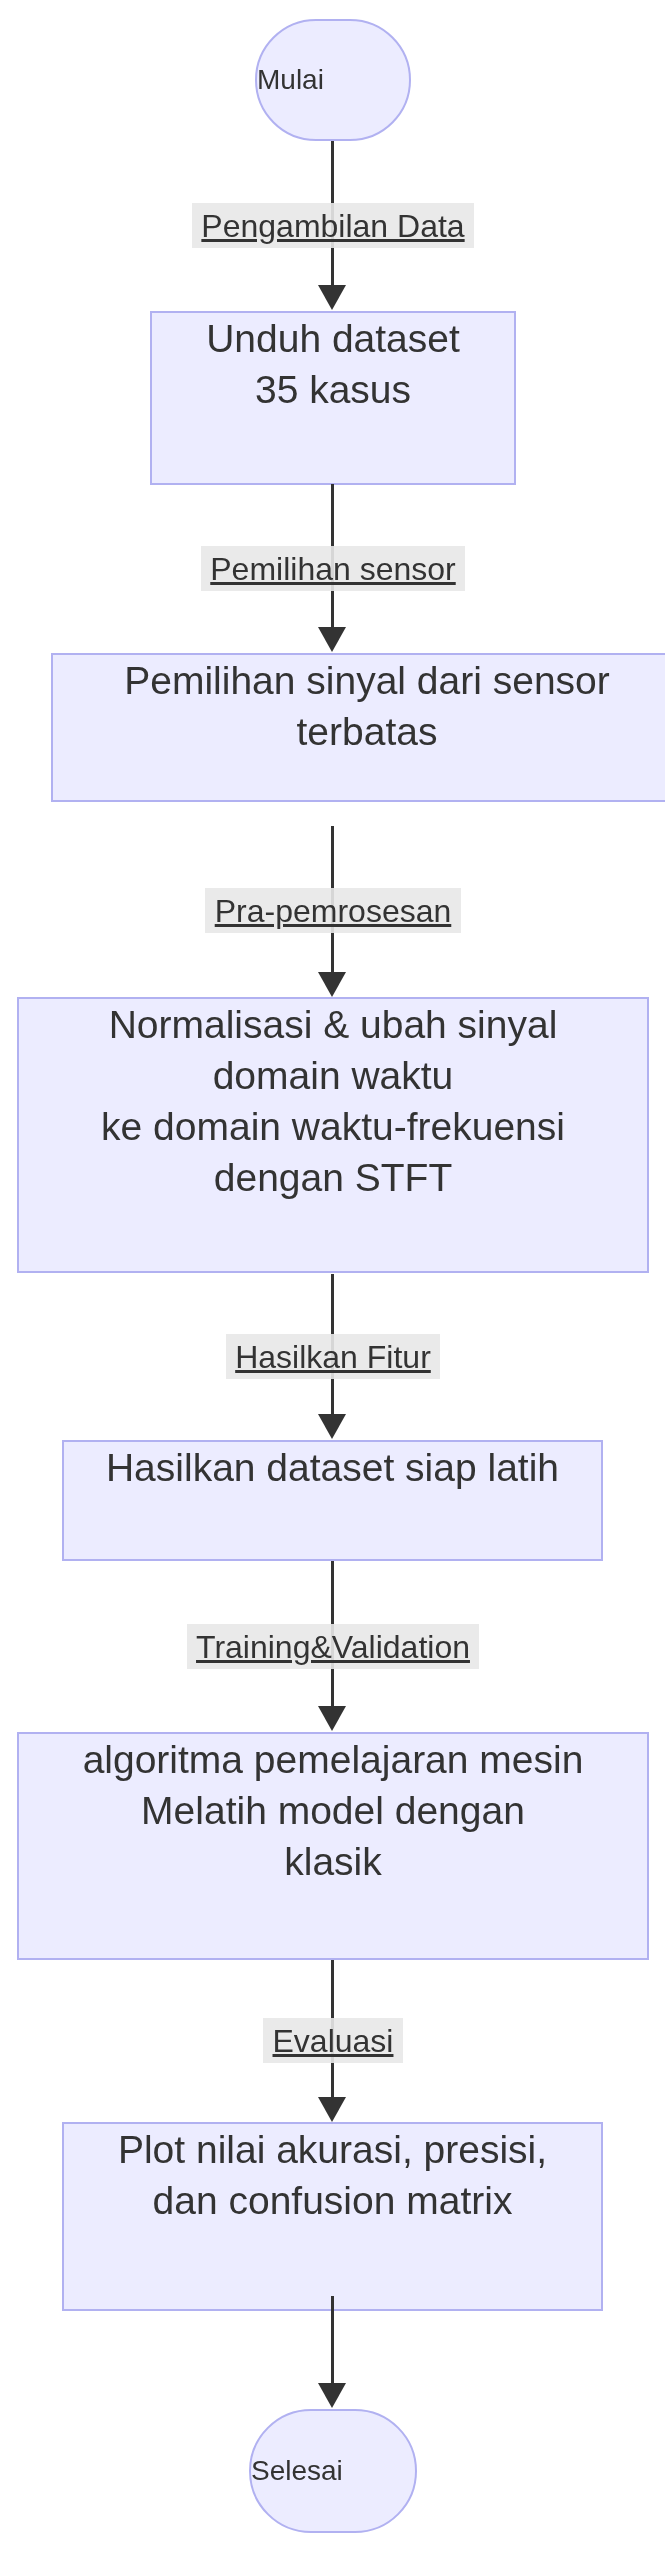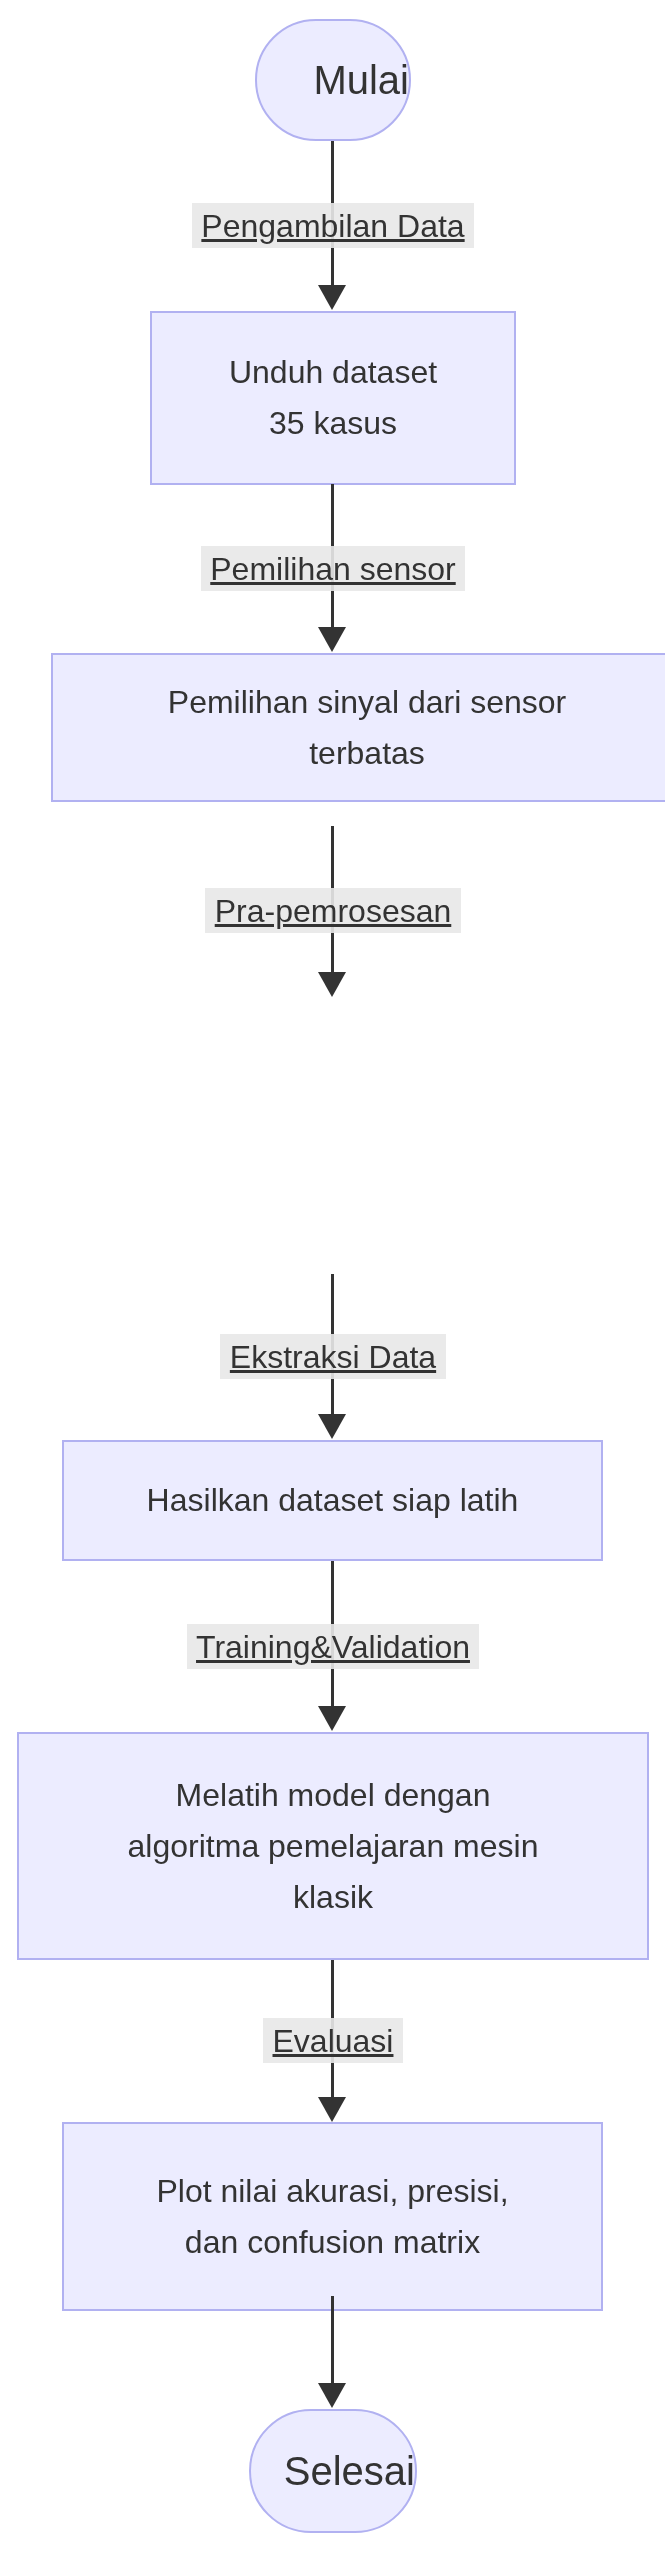--- a/index.html
+++ b/index.html
@@ -17,32 +17,32 @@
     background:var(--background);
     font-family:"Liberation Sans", sans-serif;
     color:var(--text-color);
     overflow:hidden;
   }
   .stadium{
     position:absolute;
     background:var(--node-fill);
     border:2px solid var(--node-border);
     border-radius:64px;
-    display:flex;align-items:center;justify-content:flex-end;
-    font-size:40px;
+    display:flex;align-items:center;justify-content:flex-start;
+    font-size:28px;
     box-sizing:border-box;
     text-align:center;
   }
   .box{
     position:absolute;
     background:var(--node-fill);
     border:2.7px solid var(--node-border);
     box-sizing:border-box;
-    display:flex;flex-direction:column;align-items:center;justify-content:center;
-    font-size:32px;
+    display:flex;flex-direction:column;align-items:center;
+    font-size:39px;
     text-align:center;
   }
   .box .bline{line-height:51px;white-space:nowrap;}
   .vline{
     position:absolute;
     left:331px;width:2.7px;
     background:var(--edge-color);
     z-index:1;
   }
   .arrowhead{
@@ -100,40 +100,46 @@
     <div class="bline">Pemilihan sinyal dari sensor</div>
     <div class="bline">terbatas</div>
   </div>
 
   <div class="vline" style="top:826px;height:146px;"></div>
   <div class="arrowhead" style="top:972px;"></div>
   <div class="label-row" style="top:888px;">
     <span class="edge-label">Pra-pemrosesan</span>
   </div>
 
+  <div class="box" style="left:17px;top:997px;width:632px;height:276px;">
+    <div class="bline">Normalisasi &amp; ubah sinyal</div>
+    <div class="bline">domain waktu</div>
+    <div class="bline">ke domain waktu-frekuensi</div>
+    <div class="bline">dengan STFT</div>
+  </div>
 
   <div class="vline" style="top:1274px;height:141px;"></div>
   <div class="arrowhead" style="top:1414px;"></div>
   <div class="label-row" style="top:1334px;">
-    <span class="edge-label">Ekstraksi Data</span>
+    <span class="edge-label">Hasilkan Fitur</span>
   </div>
 
   <div class="box" style="left:62px;top:1440px;width:541px;height:121px;">
     <div class="bline">Hasilkan dataset siap latih</div>
   </div>
 
   <div class="vline" style="top:1561px;height:145px;"></div>
   <div class="arrowhead" style="top:1706px;"></div>
   <div class="label-row" style="top:1624px;">
     <span class="edge-label">Training&amp;Validation</span>
   </div>
 
   <div class="box" style="left:17px;top:1732px;width:632px;height:228px;">
+    <div class="bline">algoritma pemelajaran mesin</div>
     <div class="bline">Melatih model dengan</div>
-    <div class="bline">algoritma pemelajaran mesin</div>
     <div class="bline">klasik</div>
   </div>
 
   <div class="vline" style="top:1960px;height:137px;"></div>
   <div class="arrowhead" style="top:2097px;"></div>
   <div class="label-row" style="top:2018px;">
     <span class="edge-label">Evaluasi</span>
   </div>
 
   <div class="box" style="left:62px;top:2122px;width:541px;height:189px;">

